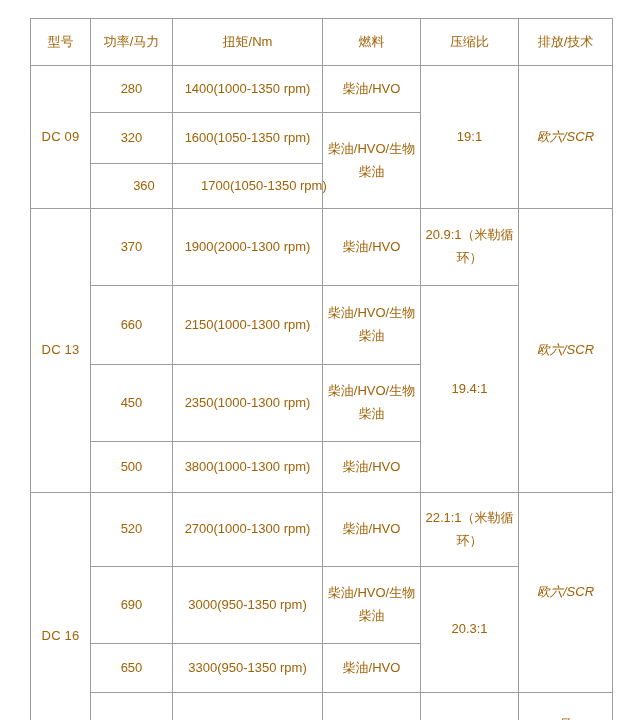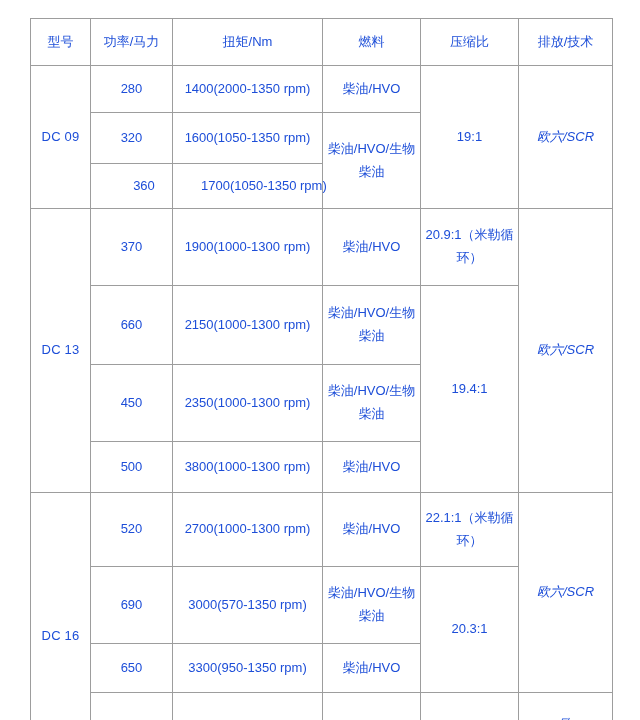--- a/index.html
+++ b/index.html
@@ -32,21 +32,21 @@
   }
   .spec-table td,
   .spec-table th {
     border: 1px solid #9d9d9d;
     text-align: center;
     vertical-align: middle;
     font-weight: normal;
     font-size: 13px;
     line-height: 1.75;
     padding: 4px 3px;
-    color: #1d4ed8;
+    color: #a16207;
     word-break: break-word;
   }
   .spec-table thead th {
     height: 38px;
     font-size: 13px;
   }
   .col-model    { width: 60px; }
   .col-power    { width: 82px; }
   .col-torque   { width: 150px; }
   .col-fuel     { width: 98px; }
@@ -91,39 +91,39 @@
         <th>燃料</th>
         <th>压缩比</th>
         <th>排放/技术</th>
       </tr>
     </thead>
     <tbody>
 
       <tr data-rowh="38">
         <td class="cell-model" rowspan="3">DC 09</td>
         <td class="cell-power">280</td>
-        <td class="cell-torque">1400(2000-1350 rpm)</td>
+        <td class="cell-torque">1400(1000-1350 rpm)</td>
         <td class="cell-fuel">柴油/HVO</td>
         <td class="cell-ratio" rowspan="3">19:1</td>
         <td class="cell-emission" rowspan="3">欧六/SCR</td>
       </tr>
       <tr data-rowh="42">
         <td class="cell-power">320</td>
         <td class="cell-torque">1600(1050-1350 rpm)</td>
         <td class="cell-fuel" rowspan="2">柴油/HVO/生物柴油</td>
       </tr>
       <tr data-rowh="36">
         <td class="cell-power">360</td>
         <td class="cell-torque">1700(1050-1350 rpm)</td>
       </tr>
 
       <tr data-rowh="68">
         <td class="cell-model" rowspan="4">DC 13</td>
         <td class="cell-power">370</td>
-        <td class="cell-torque">1900(1000-1300 rpm)</td>
+        <td class="cell-torque">1900(2000-1300 rpm)</td>
         <td class="cell-fuel">柴油/HVO</td>
         <td class="cell-ratio">20.9:1（米勒循环）</td>
         <td class="cell-emission" rowspan="4">欧六/SCR</td>
       </tr>
       <tr data-rowh="70">
         <td class="cell-power">660</td>
         <td class="cell-torque">2150(1000-1300 rpm)</td>
         <td class="cell-fuel">柴油/HVO/生物柴油</td>
         <td class="cell-ratio" rowspan="3">19.4:1</td>
       </tr>
@@ -141,21 +141,21 @@
       <tr data-rowh="65">
         <td class="cell-model" rowspan="4">DC 16</td>
         <td class="cell-power">520</td>
         <td class="cell-torque">2700(1000-1300 rpm)</td>
         <td class="cell-fuel">柴油/HVO</td>
         <td class="cell-ratio">22.1:1（米勒循环）</td>
         <td class="cell-emission" rowspan="3">欧六/SCR</td>
       </tr>
       <tr data-rowh="68">
         <td class="cell-power">690</td>
-        <td class="cell-torque">3000(570-1350 rpm)</td>
+        <td class="cell-torque">3000(950-1350 rpm)</td>
         <td class="cell-fuel">柴油/HVO/生物柴油</td>
         <td class="cell-ratio" rowspan="2">20.3:1</td>
       </tr>
       <tr data-rowh="40">
         <td class="cell-power">650</td>
         <td class="cell-torque">3300(950-1350 rpm)</td>
         <td class="cell-fuel">柴油/HVO</td>
       </tr>
       <tr data-rowh="78">
         <td class="cell-power">730</td>

